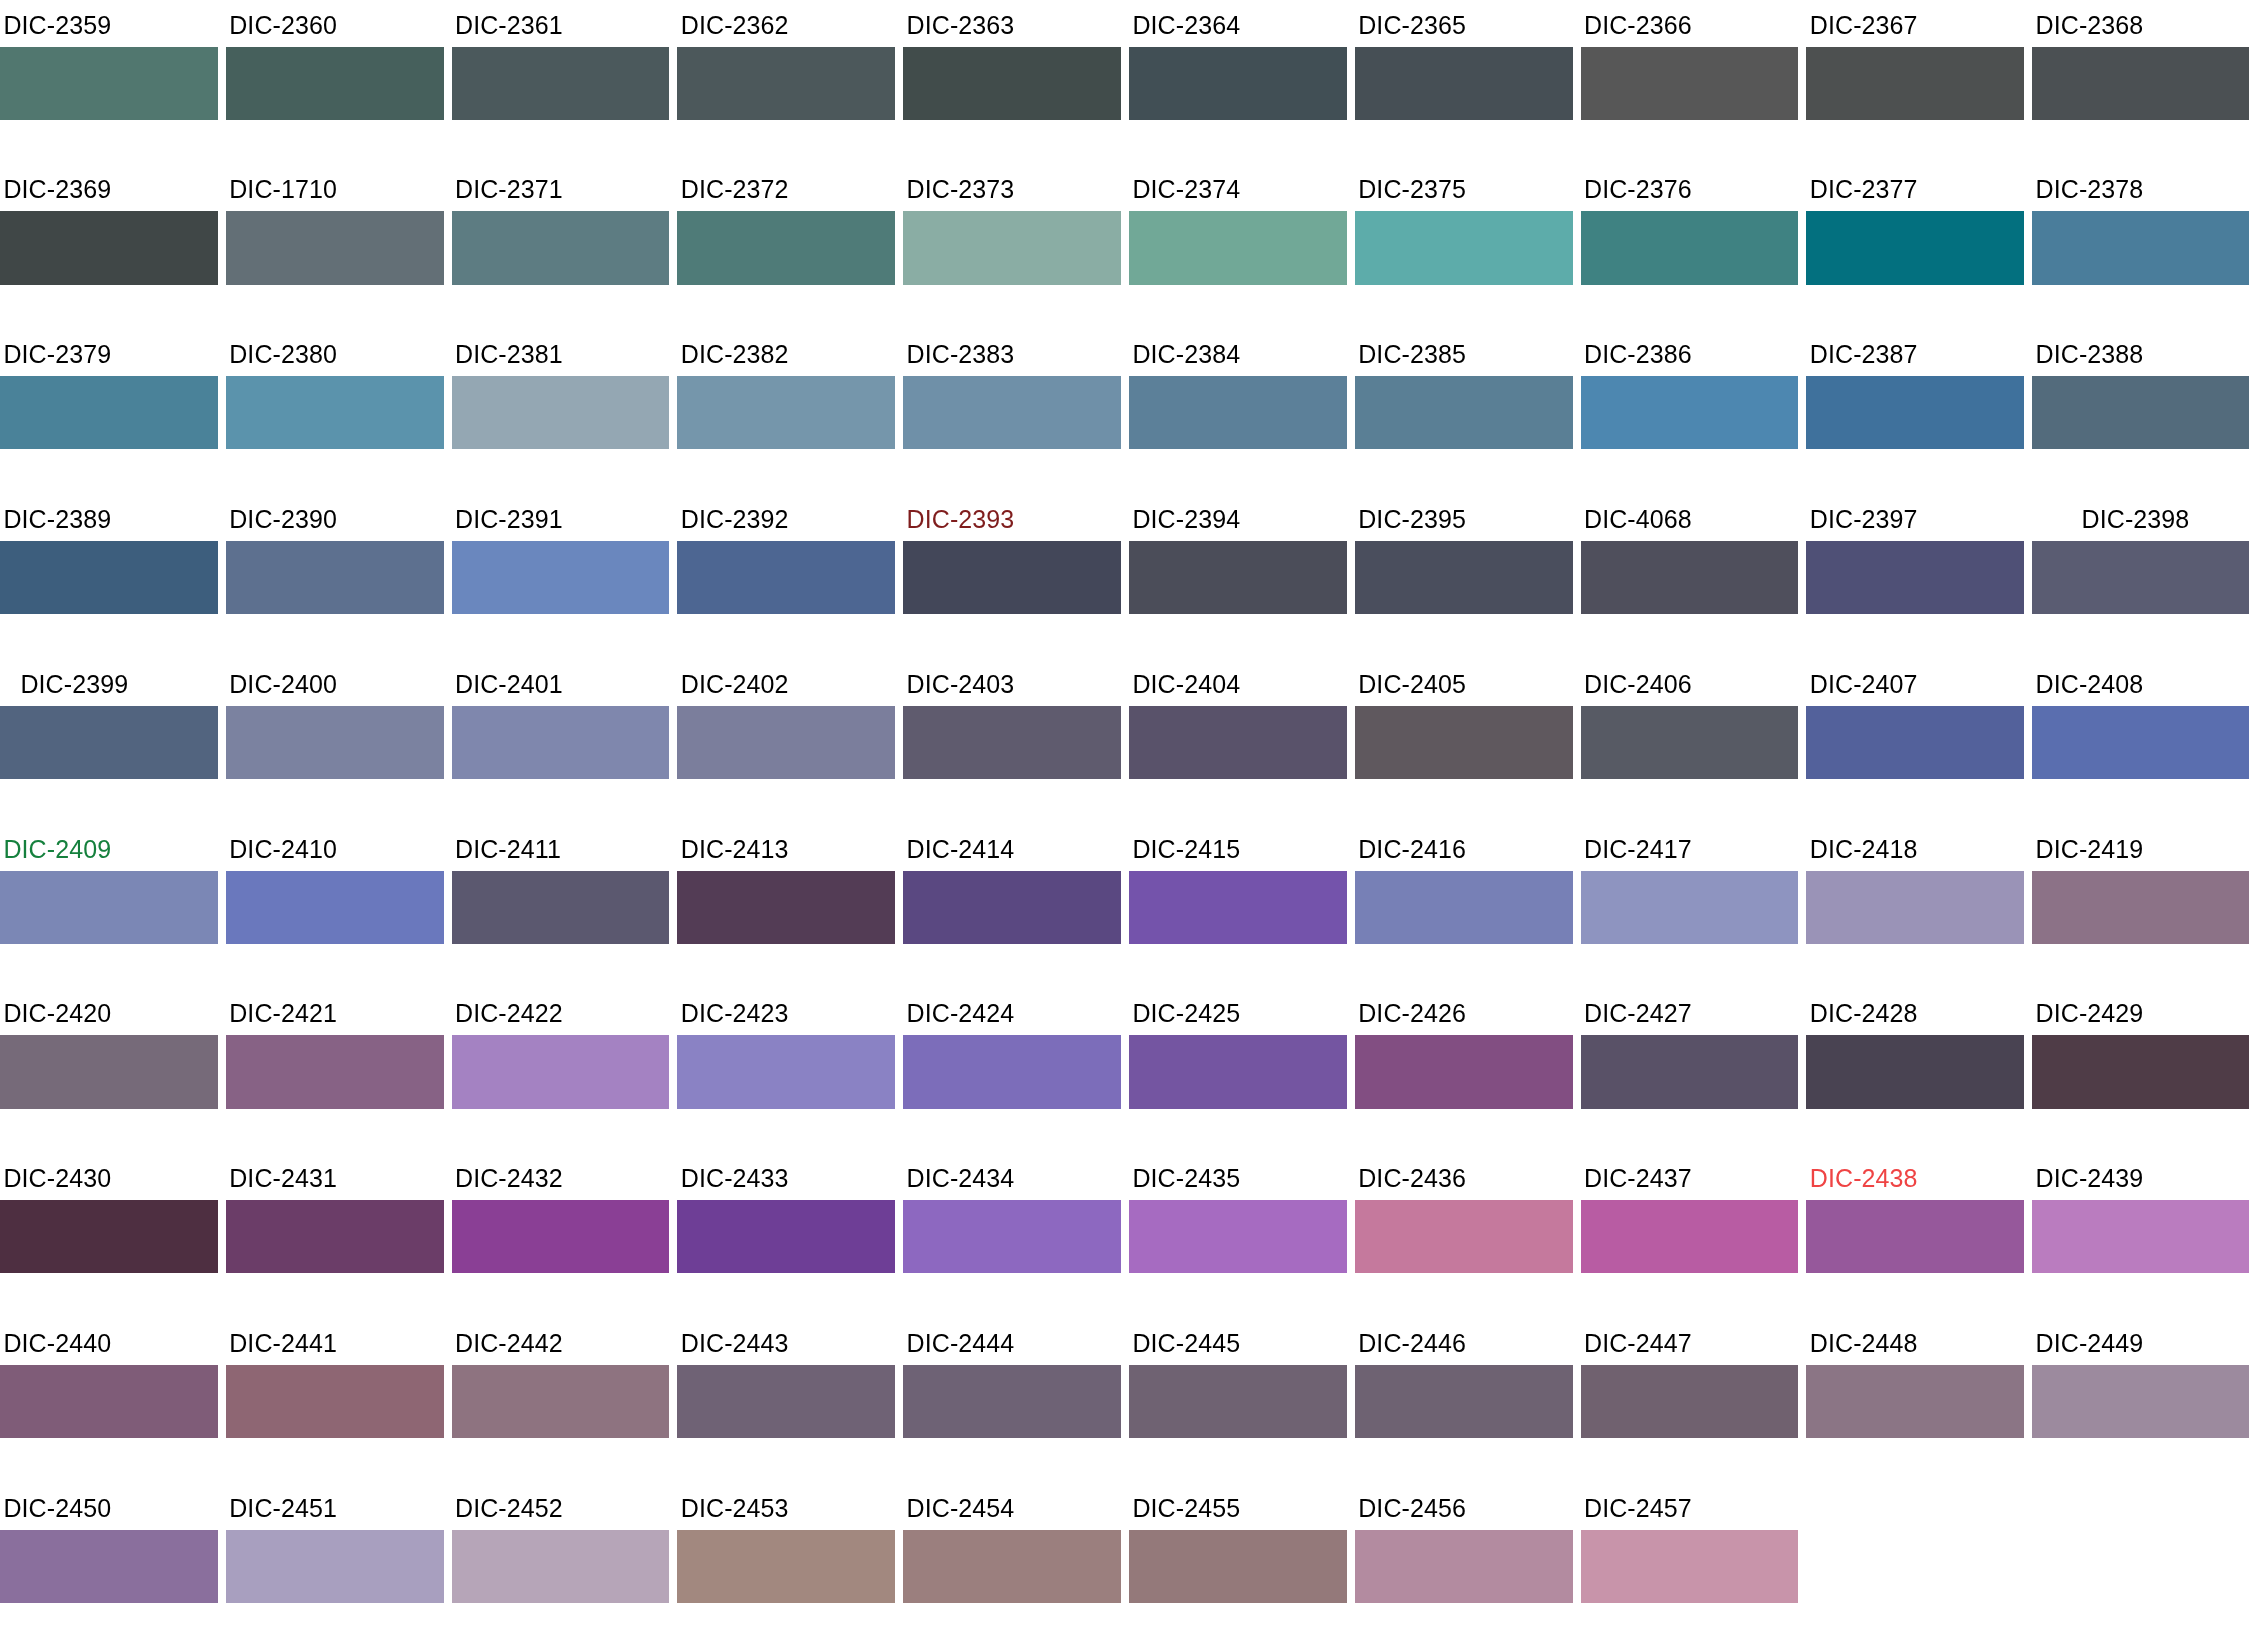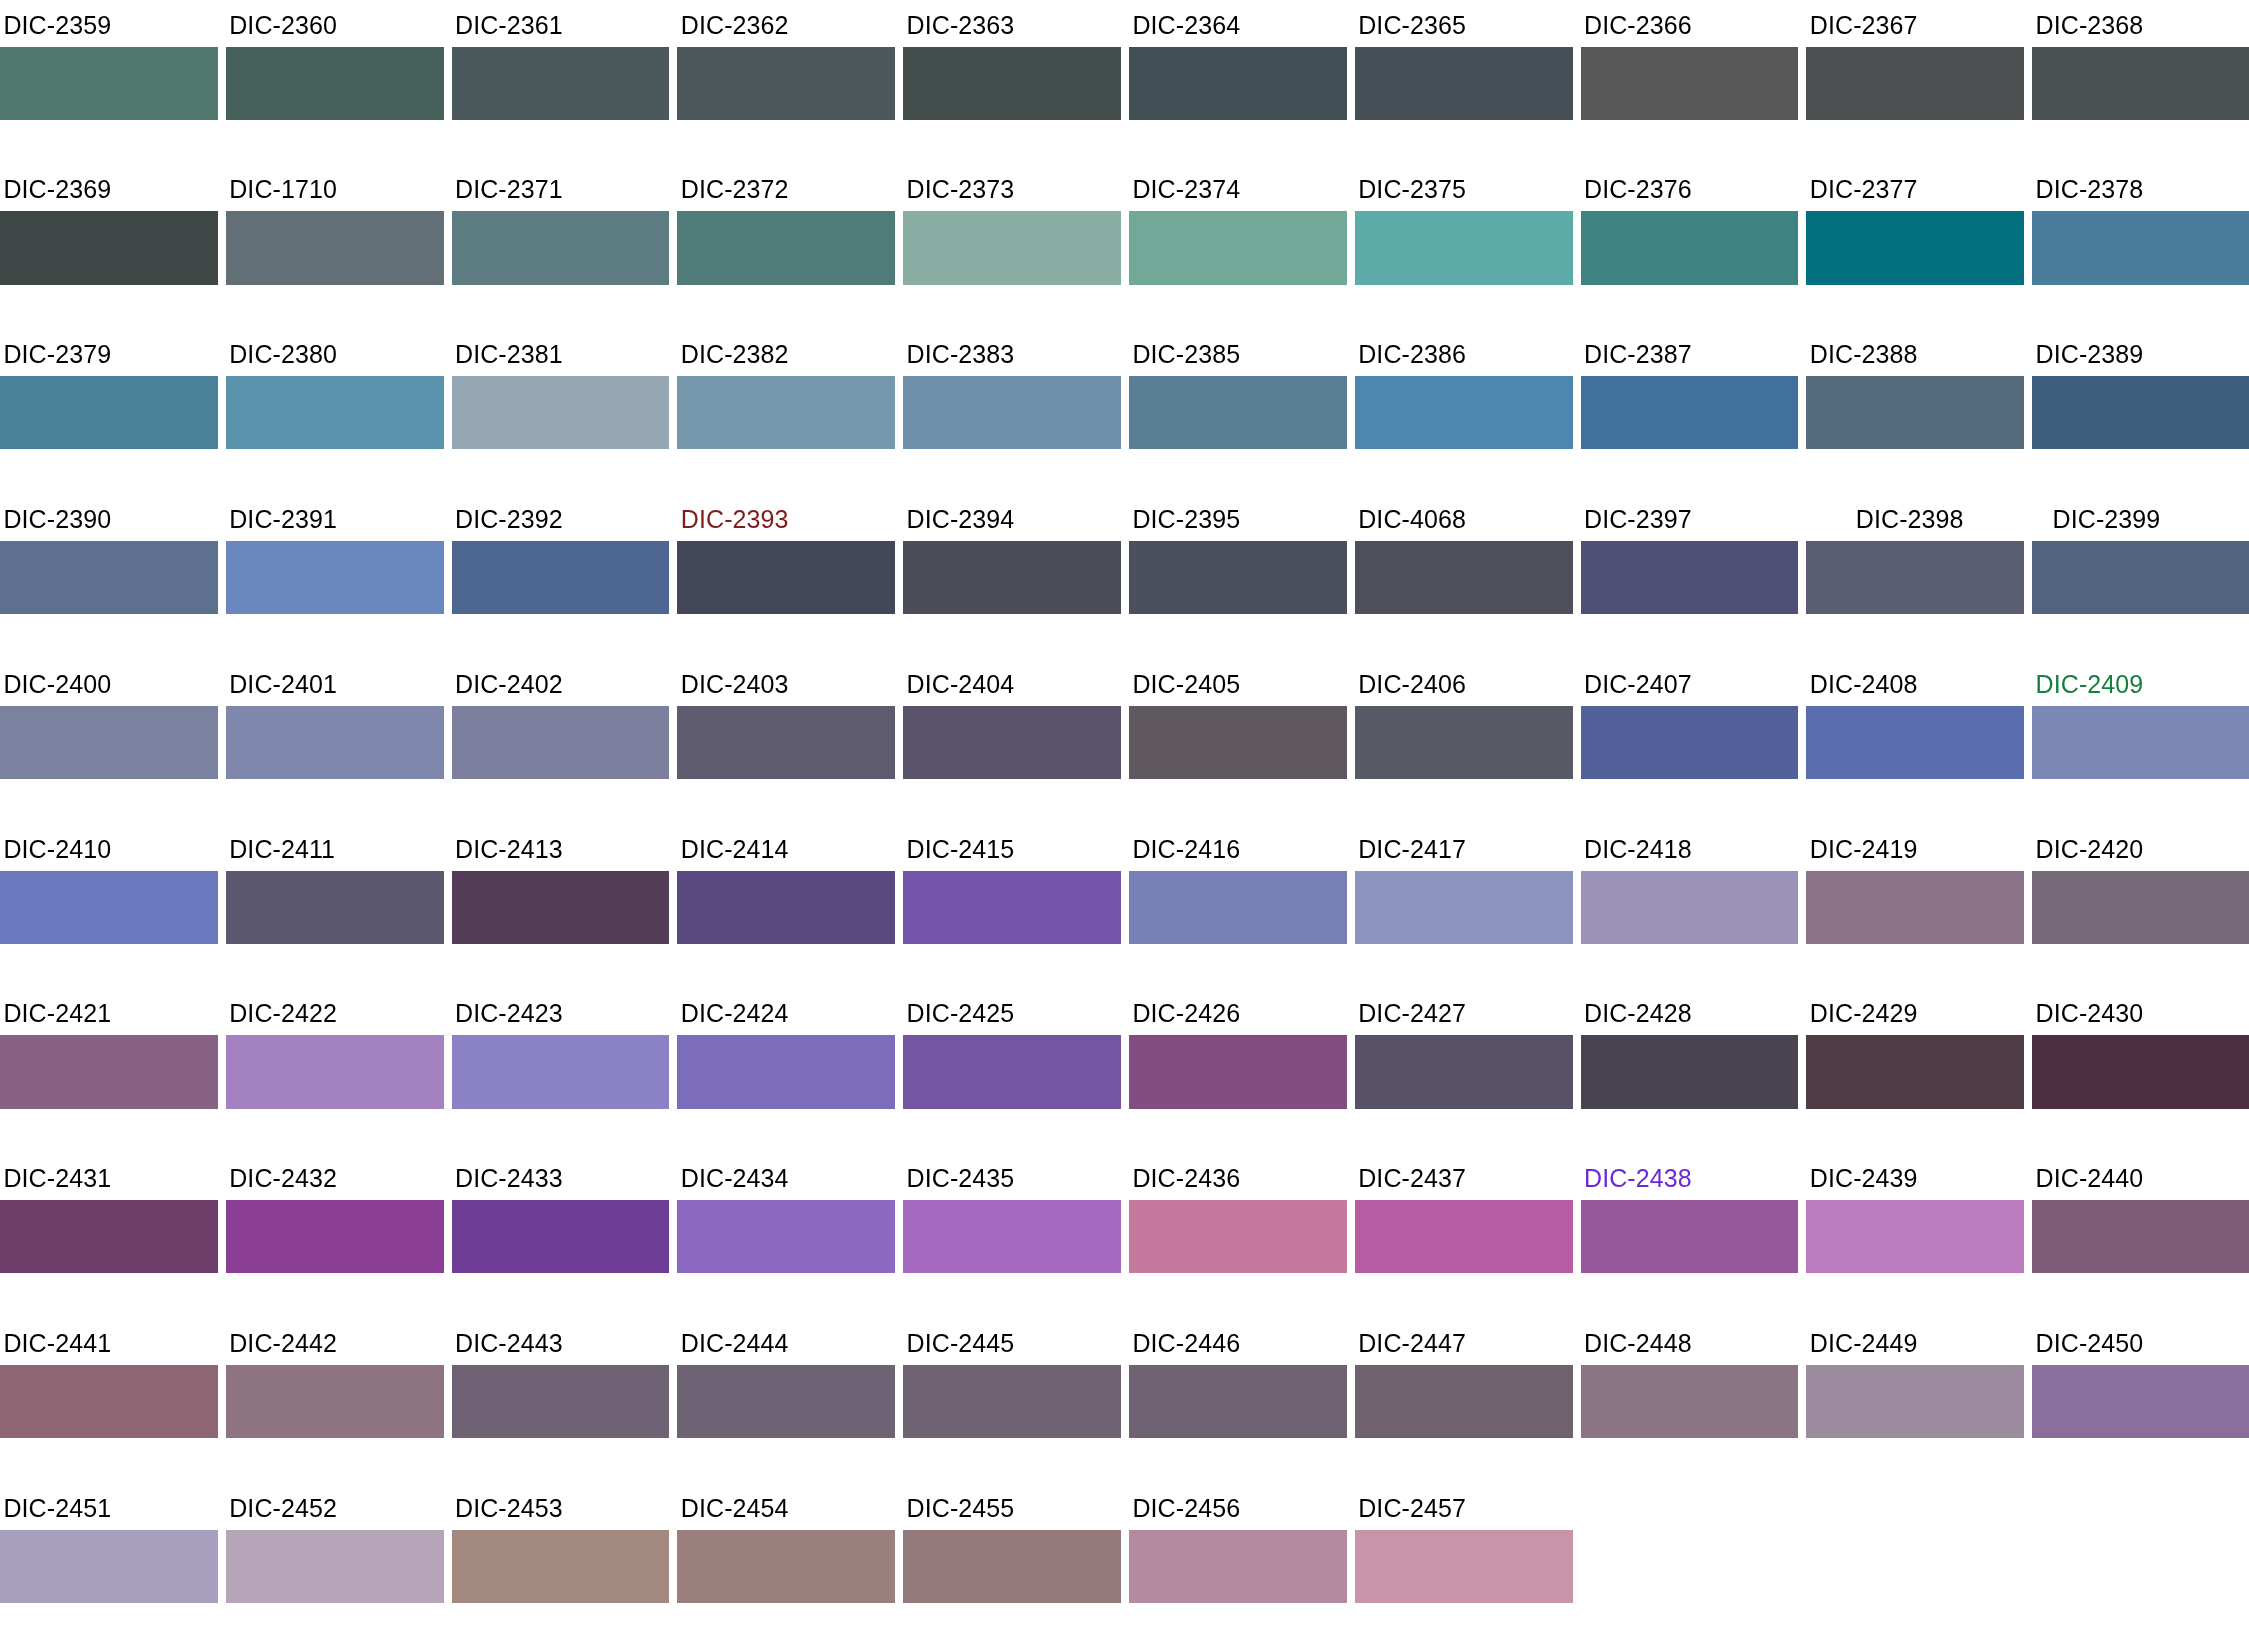--- a/index.html
+++ b/index.html
@@ -145,20 +145,24 @@
     </div>
     <div class="swatch-cell">
       <div class="swatch-label" style="color: rgb(0, 0, 0);">DIC-2382</div>
       <div class="swatch-chip" style="background: rgb(117, 150, 171);"></div>
     </div>
     <div class="swatch-cell">
       <div class="swatch-label" style="color: rgb(0, 0, 0);">DIC-2383</div>
       <div class="swatch-chip" style="background: rgb(111, 144, 168);"></div>
     </div>
     <div class="swatch-cell">
+      <div class="swatch-label" style="color: rgb(0, 0, 0);">DIC-2384</div>
+      <div class="swatch-chip" style="background: rgb(92, 128, 153);"></div>
+    </div>
+    <div class="swatch-cell">
       <div class="swatch-label" style="color: rgb(0, 0, 0);">DIC-2385</div>
       <div class="swatch-chip" style="background: rgb(90, 127, 149);"></div>
     </div>
     <div class="swatch-cell">
       <div class="swatch-label" style="color: rgb(0, 0, 0);">DIC-2386</div>
       <div class="swatch-chip" style="background: rgb(77, 135, 176);"></div>
     </div>
     <div class="swatch-cell">
       <div class="swatch-label" style="color: rgb(0, 0, 0);">DIC-2387</div>
       <div class="swatch-chip" style="background: rgb(63, 113, 156);"></div>
@@ -353,21 +357,21 @@
     </div>
     <div class="swatch-cell">
       <div class="swatch-label" style="color: rgb(0, 0, 0);">DIC-2436</div>
       <div class="swatch-chip" style="background: rgb(197, 121, 157);"></div>
     </div>
     <div class="swatch-cell">
       <div class="swatch-label" style="color: rgb(0, 0, 0);">DIC-2437</div>
       <div class="swatch-chip" style="background: rgb(184, 92, 163);"></div>
     </div>
     <div class="swatch-cell">
-      <div class="swatch-label" style="color: #6d28d9;">DIC-2438</div>
+      <div class="swatch-label" style="color: #ef4444;">DIC-2438</div>
       <div class="swatch-chip" style="background: rgb(150, 88, 155);"></div>
     </div>
     <div class="swatch-cell">
       <div class="swatch-label" style="color: rgb(0, 0, 0);">DIC-2439</div>
       <div class="swatch-chip" style="background: rgb(186, 124, 191);"></div>
     </div>
     <div class="swatch-cell">
       <div class="swatch-label" style="color: rgb(0, 0, 0);">DIC-2440</div>
       <div class="swatch-chip" style="background: rgb(127, 92, 120);"></div>
     </div>

